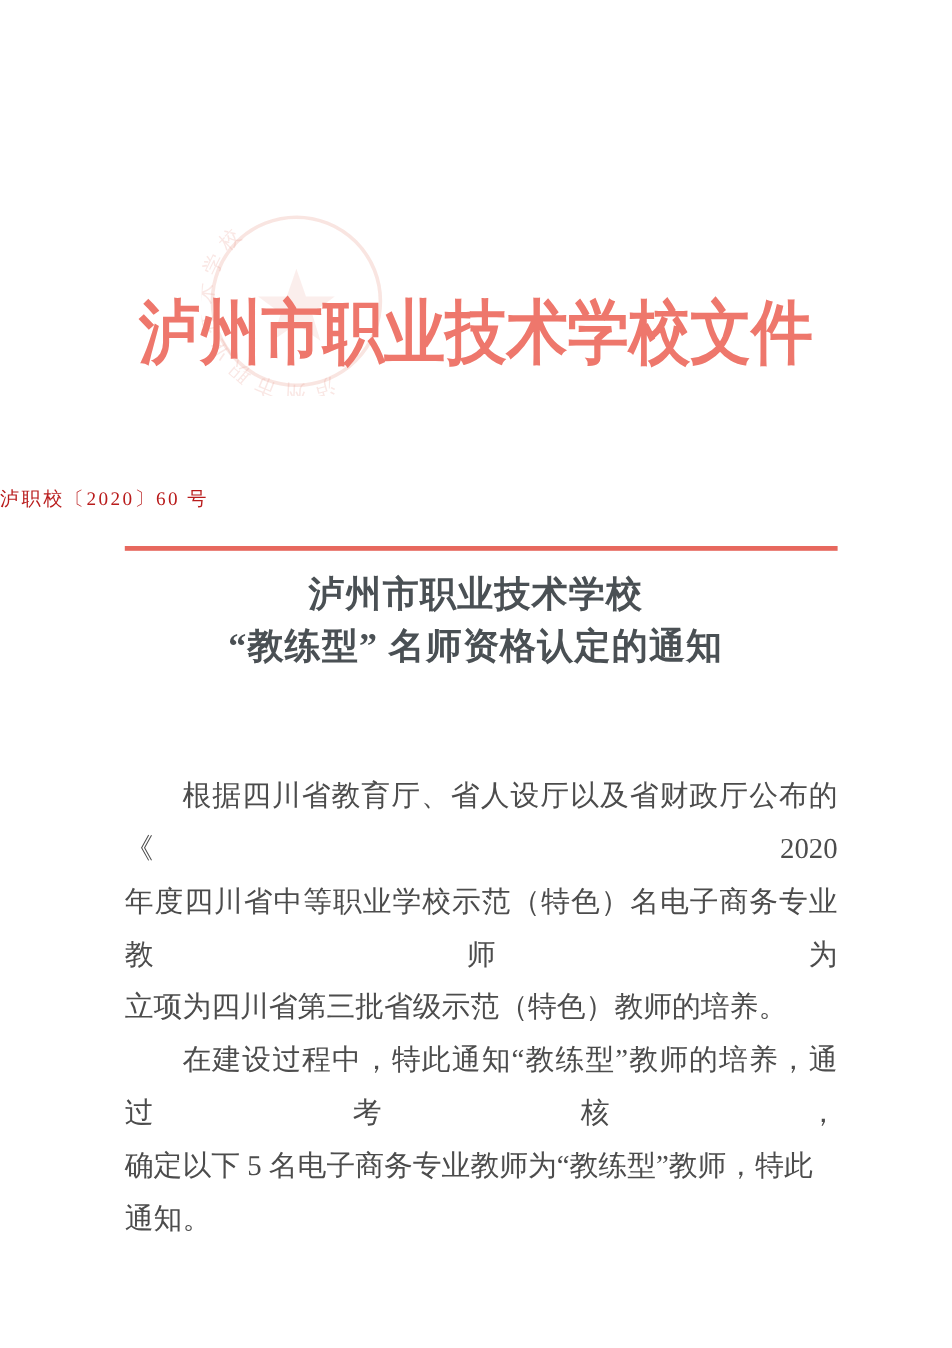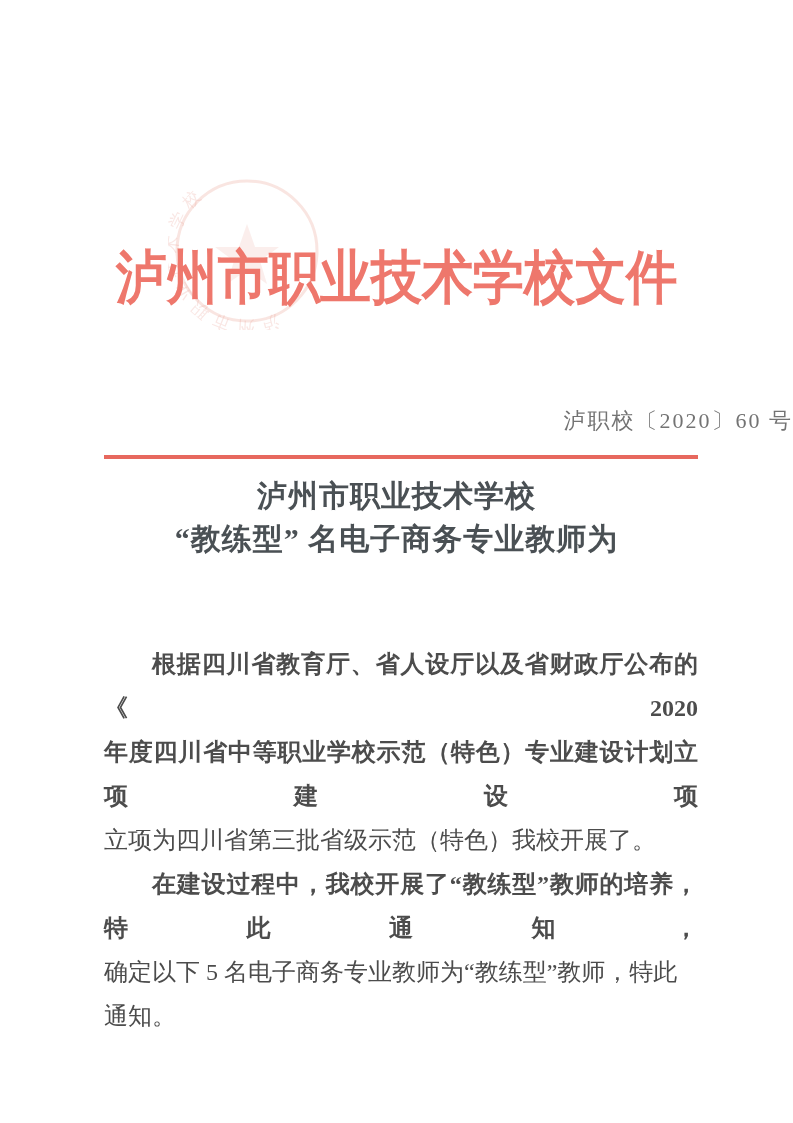--- a/index.html
+++ b/index.html
@@ -38,24 +38,24 @@
     color: #ee776c;
     transform: scaleX(0.88);
     transform-origin: 50% 50%;
     white-space: nowrap;
   }
   .doc-number {
     position: absolute;
     top: 406px;
     left: 0;
     width: 100%;
-    text-align: right;
-    font-size: 22px;
+    text-align: left;
+    font-size: 16px;
     letter-spacing: 2px;
-    color: #737373;
+    color: #b91c1c;
   }
   .red-line {
     position: absolute;
     top: 455px;
     left: 104px;
     width: 594px;
     height: 4px;
     background: #e7685e;
   }
   .doc-title {
@@ -81,21 +81,20 @@
   }
   .doc-body .line {
     white-space: pre-wrap;
   }
   .doc-body .indent {
     text-indent: 2em;
   }
   .doc-body .justify-full {
     text-align: justify;
     text-align-last: justify;
-    font-weight: bold;
   }
 </style>
 </head>
 <body>
 
 <div class="page">
 
   <div class="seal">
     <svg width="158" height="158" viewBox="0 0 158 158">
       <defs>
@@ -110,25 +109,25 @@
   </div>
 
   <h1 class="red-header">泸州市职业技术学校文件</h1>
 
   <div class="doc-number">泸职校〔2020〕60 号</div>
 
   <div class="red-line"></div>
 
   <div class="doc-title">
     <div>泸州市职业技术学校</div>
-    <div>“教练型” 名电子商务专业教师为</div>
+    <div>“教练型” 名师资格认定的通知</div>
   </div>
 
   <div class="doc-body">
     <div class="line indent justify-full">根据四川省教育厅、省人设厅以及省财政厅公布的《2020</div>
-    <div class="line justify-full">年度四川省中等职业学校示范（特色）专业建设计划立项建设项</div>
-    <div class="line">立项为四川省第三批省级示范（特色）我校开展了。</div>
-    <div class="line indent justify-full">在建设过程中，我校开展了“教练型”教师的培养，特此通知，</div>
+    <div class="line justify-full">年度四川省中等职业学校示范（特色）名电子商务专业教师为</div>
+    <div class="line">立项为四川省第三批省级示范（特色）教师的培养。</div>
+    <div class="line indent justify-full">在建设过程中，特此通知“教练型”教师的培养，通过考核，</div>
     <div class="line">确定以下 5 名电子商务专业教师为“教练型”教师，特此通知。</div>
 
   </div>
 
 </div>
 
 </body></html>

